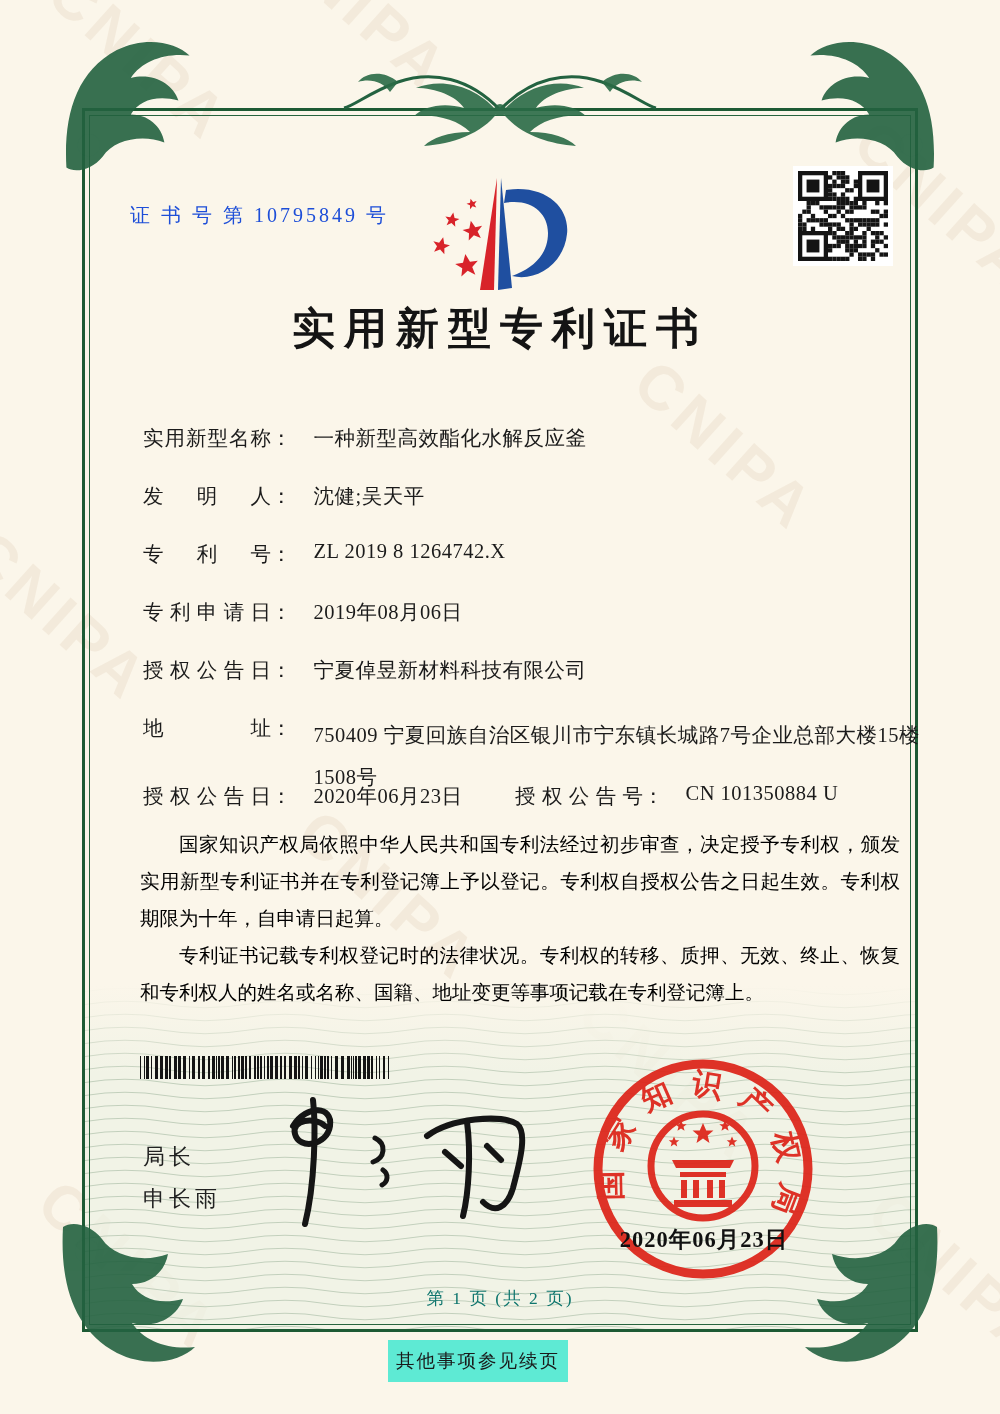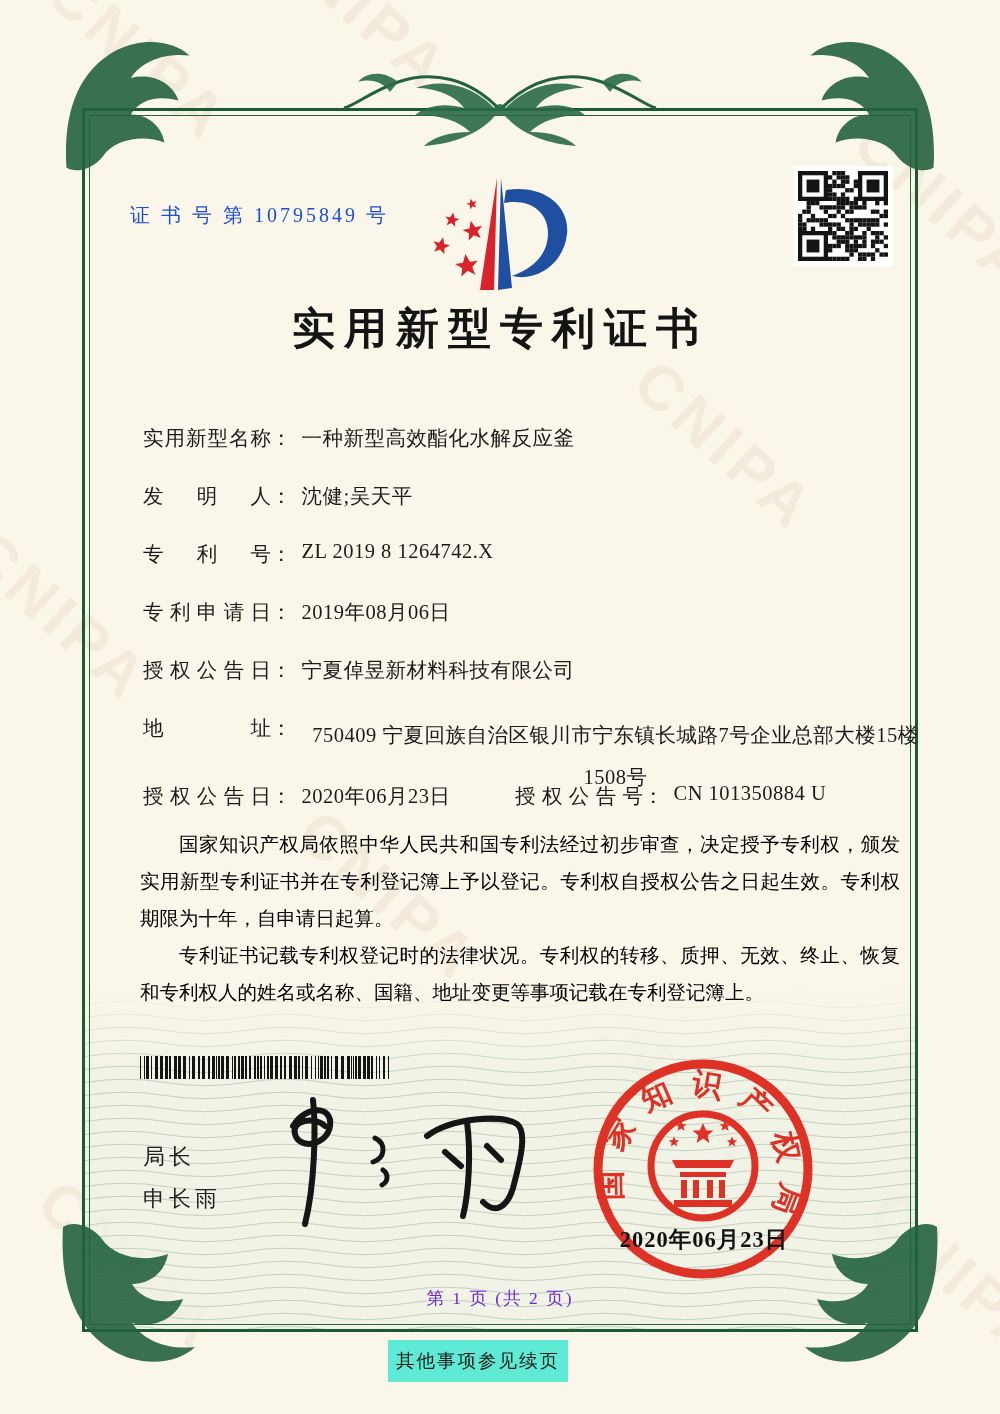--- a/index.html
+++ b/index.html
@@ -51,21 +51,21 @@
   .title {
     left:82px; top:300px; width:836px;
     text-align:center;
     font-size:43px; font-weight:bold; letter-spacing:9px;
     color:#141414;
   }
 
   .row { left:143px; font-size:20.5px; color:#1b1b1b; white-space:nowrap; }
   .row .lbl { display:inline-block; width:128px; text-align:justify; text-align-last:justify; vertical-align:top;}
   .row .colon { display:inline-block; vertical-align:top; }
-  .row .val { display:inline-block; margin-left:10px; letter-spacing:0.5px; vertical-align:top;text-align:center;}
+  .row .val { display:inline-block; margin-left:22px; letter-spacing:0.5px; vertical-align:top;}
   .row .val.wrap { white-space:normal; width:628px; line-height:42px; }
   .grant-right { position:absolute; left:372px; top:0; white-space:nowrap; }
   .grant-right .lbl2 { display:inline-block; width:128px; text-align:justify; text-align-last:justify; }
 
   .body-text {
     left:140px; top:826px; width:760px;
     font-size:19.5px; line-height:37px;
     text-align:justify; color:#000000;
   }
   .body-text p { text-indent:2em; }
@@ -73,21 +73,21 @@
   .barcode-box { left:140px; top:1056px; width:258px; height:23px; }
 
   .director { left:143px; font-size:22px; font-family:"Liberation Sans","DejaVu Sans",sans-serif; color:#222; letter-spacing:4px; }
 
   .sig-box { left:255px; top:1092px; width:300px; height:150px; }
 
   .seal-box { left:580px; top:1048px; width:246px; height:246px; }
   .seal-date { left:606px; top:1224px; width:196px; text-align:center;
     font-size:22.5px; letter-spacing:1px; color:#111; font-weight:bold; }
 
-  .page-no { left:82px; top:1286px; width:836px; text-align:center; font-size:17.5px; letter-spacing:2px; color:#6d28d9; }
+  .page-no { left:82px; top:1286px; width:836px; text-align:center; font-size:17.5px; letter-spacing:2px; color:#0f766e; }
 
   .footer-box { left:388px; top:1340px; width:180px; height:42px; background:#5eead4;
     text-align:center; line-height:42px; font-size:18.5px; letter-spacing:2px; color:#1a1a1a; }
 
   svg { display:block; }
 </style>
 </head>
 <body>
 
 <span class="wm" style="left:30px; top:20px;">CNIPA</span>

